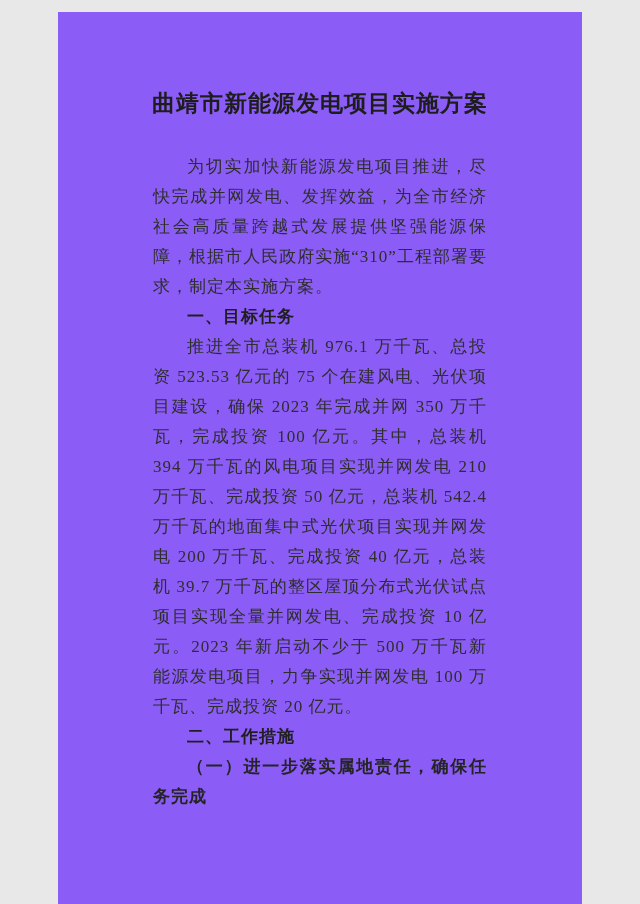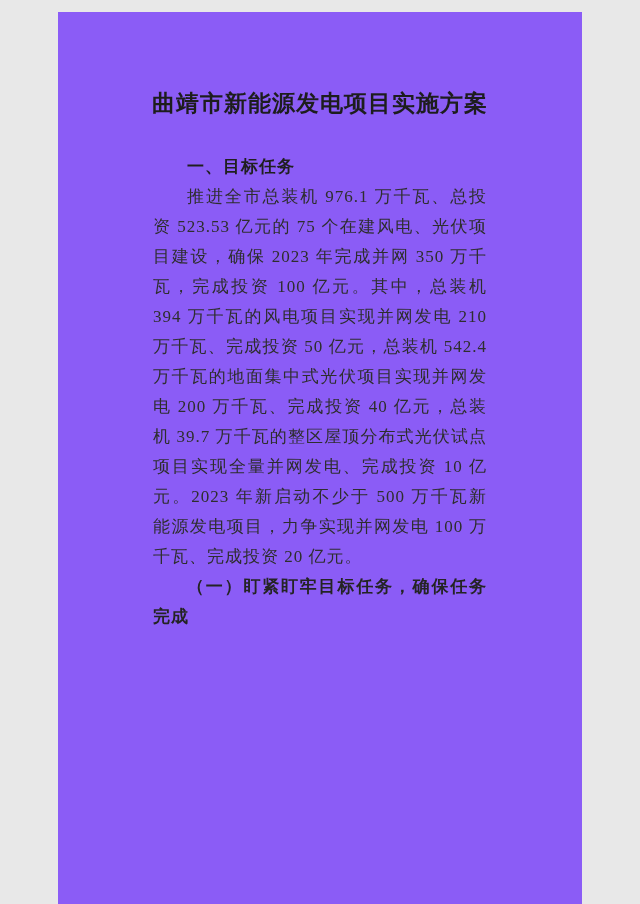--- a/index.html
+++ b/index.html
@@ -56,22 +56,24 @@
     color: #242424;
   }
 </style>
 </head>
 <body>
 
 <div class="page">
   <h1 class="doc-title">曲靖市新能源发电项目实施方案</h1>
 
   <div class="doc-body">
+    <p class="para">为切实加快新能源发电项目推进，尽快完成并网发电、发挥效益，为全市经济社会高质量跨越式发展提供坚强能源保障，根据市人民政府实施“310”工程部署要求，制定本实施方案。</p>
 
     <p class="h-section">一、目标任务</p>
 
     <p class="para">推进全市总装机 976.1 万千瓦、总投资 523.53 亿元的 75 个在建风电、光伏项目建设，确保 2023 年完成并网 350 万千瓦，完成投资 100 亿元。其中，总装机 394 万千瓦的风电项目实现并网发电 210 万千瓦、完成投资 50 亿元，总装机 542.4 万千瓦的地面集中式光伏项目实现并网发电 200 万千瓦、完成投资 40 亿元，总装机 39.7 万千瓦的整区屋顶分布式光伏试点项目实现全量并网发电、完成投资 10 亿元。2023 年新启动不少于 500 万千瓦新能源发电项目，力争实现并网发电 100 万千瓦、完成投资 20 亿元。</p>
 
+    <p class="h-section">二、工作措施</p>
 
-    <p class="h-subsection">（一）盯紧盯牢目标任务，确保任务完成</p>
+    <p class="h-subsection">（一）进一步落实属地责任，确保任务完成</p>
 
   </div>
 </div>
 
 </body></html>

